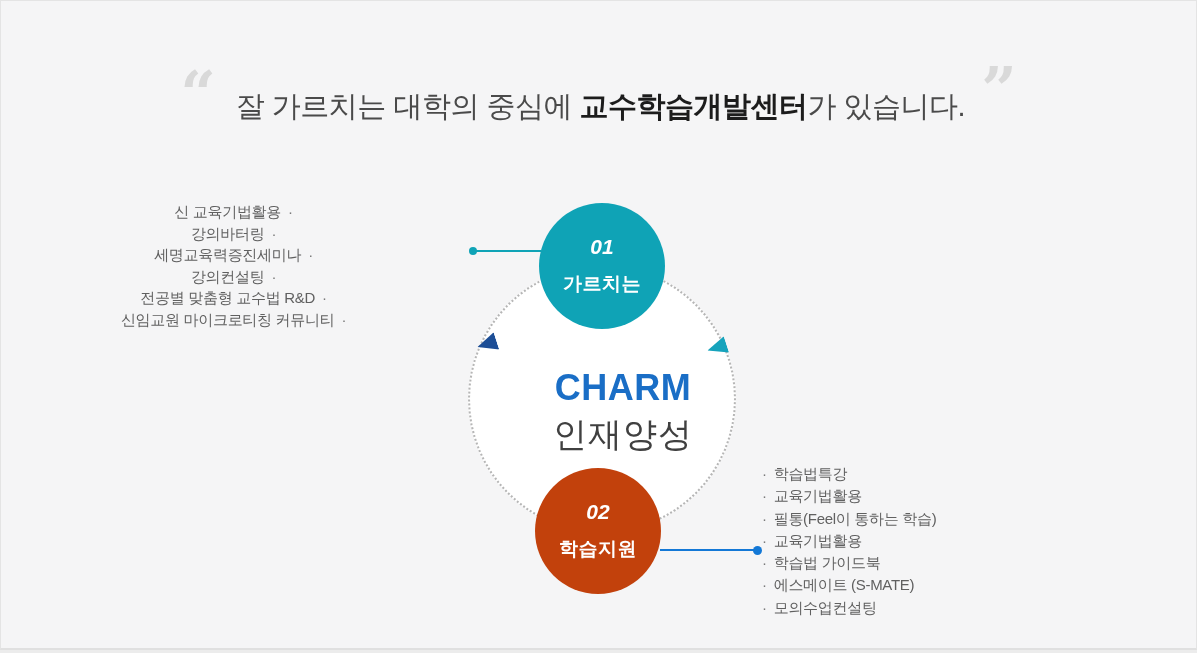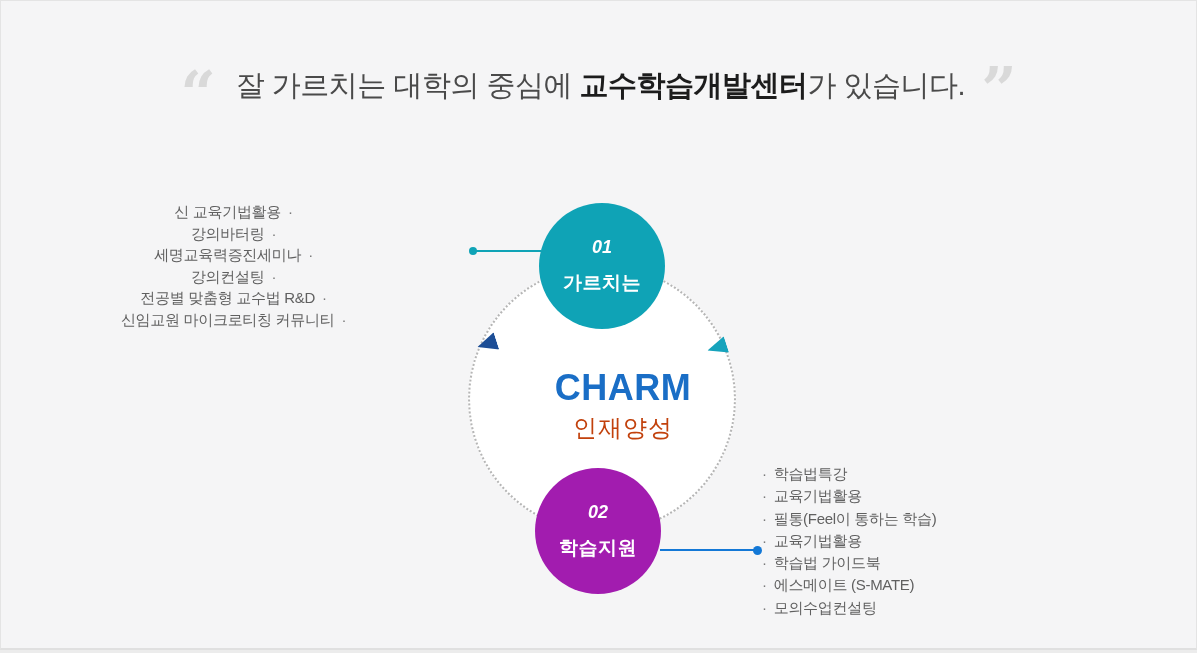--- a/index.html
+++ b/index.html
@@ -18,47 +18,47 @@
     position:absolute; top:60px; left:0; width:100%;
     display:flex; justify-content:center; align-items:flex-start;
   }
   .quote-mark {
     font-family:"DejaVu Serif",serif; font-weight:700;
     font-size:62px; line-height:1; color:#d9d9d9;
   }
   .quote-open  { margin-right:20px; margin-top:2px; }
   .quote-close { margin-left:16px;  margin-top:-2px; }
   .quote-text {
-    font-size:29px; line-height:1.25; margin-top:6px;
+    font-size:29px; line-height:1.25; margin-top:27px;
     color:#4a4a4a; letter-spacing:-0.5px; font-weight:400;
   }
   .quote-text .bold { color:#1c1c1c; font-weight:700; }
 
   
   .diagram { position:absolute; left:0; top:0; width:1197px; height:650px; }
 
   .dotted-circle {
     position:absolute; left:467px; top:264px; width:268px; height:268px;
     border-radius:50%; border:2px dotted #b6b6b6; background:#ffffff; z-index:1;
   }
 
   .center-text {
     position:absolute; left:488px; top:366px; width:268px; text-align:center; z-index:2;
   }
   .center-title    { font-size:36px; font-weight:700; color:#1a6ec6; letter-spacing:0.5px; }
-  .center-subtitle { font-size:24px; font-weight:500; color:#c2410c; letter-spacing:1px; margin-top:3px; }
+  .center-subtitle { font-size:34px; font-weight:500; color:#404040; letter-spacing:1px; margin-top:3px; }
 
   .node-circle {
     position:absolute; width:126px; height:126px; border-radius:50%;
     display:flex; flex-direction:column; align-items:center; justify-content:center;
     z-index:3; color:#fff; text-align:center;
   }
   .circle-professor { left:538px; top:202px; background:#0fa3b6; }
-  .circle-learning  { left:534px; top:467px; background:#a21caf; }
-  .node-number { font-size:18px; font-weight:700; font-style:italic; }
+  .circle-learning  { left:534px; top:467px; background:#c2410c; }
+  .node-number { font-size:21px; font-weight:700; font-style:italic; }
   .node-label  { font-size:19px; font-weight:700; letter-spacing:0.5px; margin-top:12px; }
 
   .arrow {
     position:absolute; z-index:2;
     clip-path:polygon(0 50%, 100% 0, 100% 100%);
     transform:rotate(-18deg);
   }
   .arrow-left  { left:476px; top:334px; width:20px; height:18px; background:#1d4e96; }
   .arrow-right { left:706px; top:338px; width:20px; height:17px; background:#16a3bc; }
 

